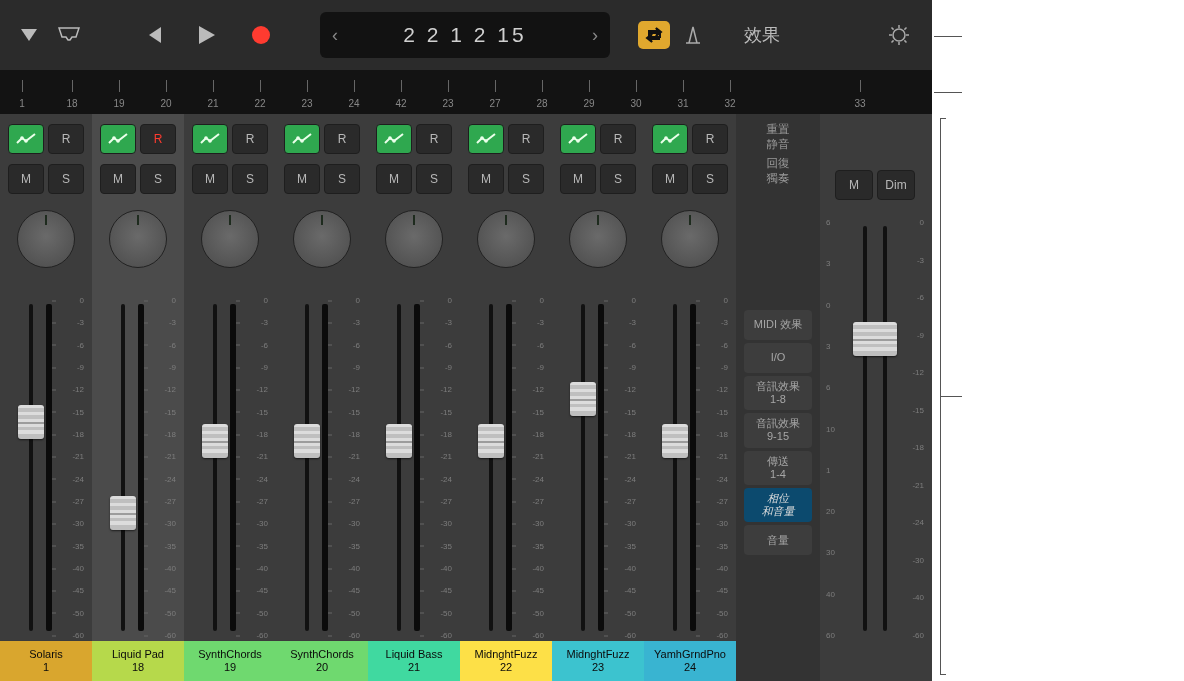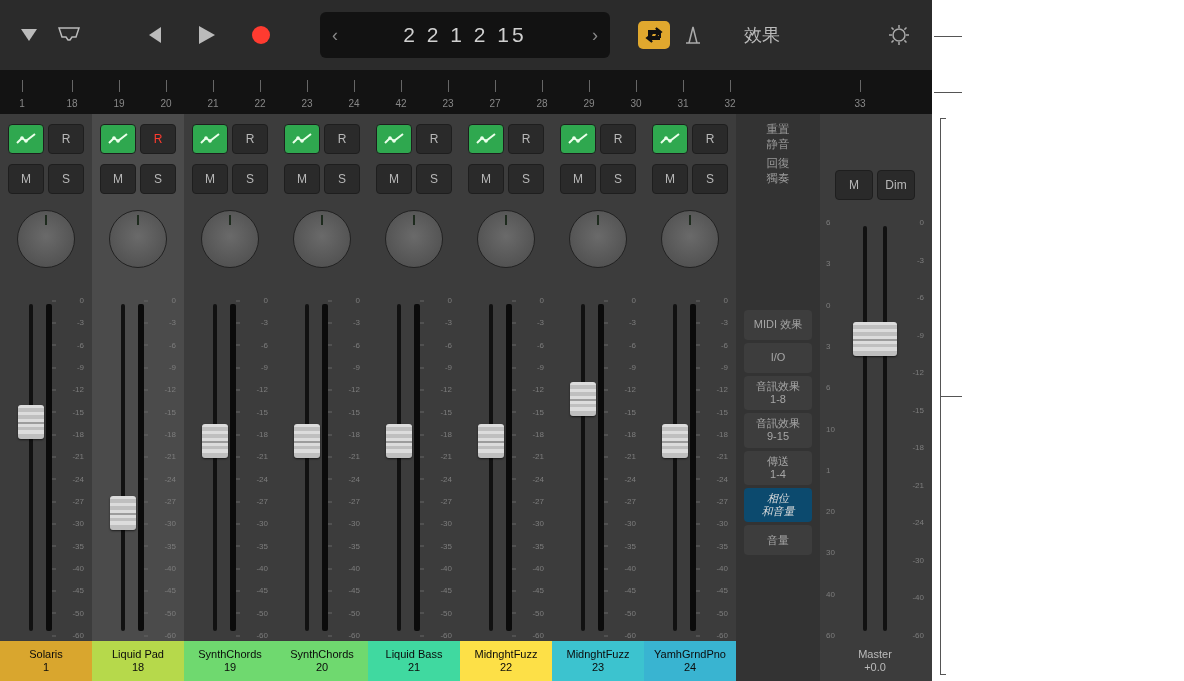--- a/index.html
+++ b/index.html
@@ -603,24 +603,20 @@
               <div class="mk" style="top: 81.8182%;">-30</div>
               <div class="mk" style="top: 90.9091%;">-40</div>
               <div class="mk" style="top: 100%;">-60</div>
             </div>
             <div class="m-slot">
               <div class="ftrack"></div>
               <div class="ftrack2"></div>
               <div class="cap" style="top: 28%;"></div>
             </div>
           </div>
-          <div class="tname" style="background: transparent; color: rgb(187, 187, 187);">
-            <div>Master</div>
-            <div>+0.0</div>
-          </div>
         </div>
       </div>
 
 </div>
 
 <div class="callout" style="left:934px;top:36px;width:28px;"></div>
 <div class="callout" style="left:934px;top:92px;width:28px;"></div>
 <div class="callout v" style="left:940px;top:118px;height:556px;"></div>
 <div class="callout" style="left:940px;top:118px;width:6px;"></div>
 <div class="callout" style="left:940px;top:674px;width:6px;"></div>

